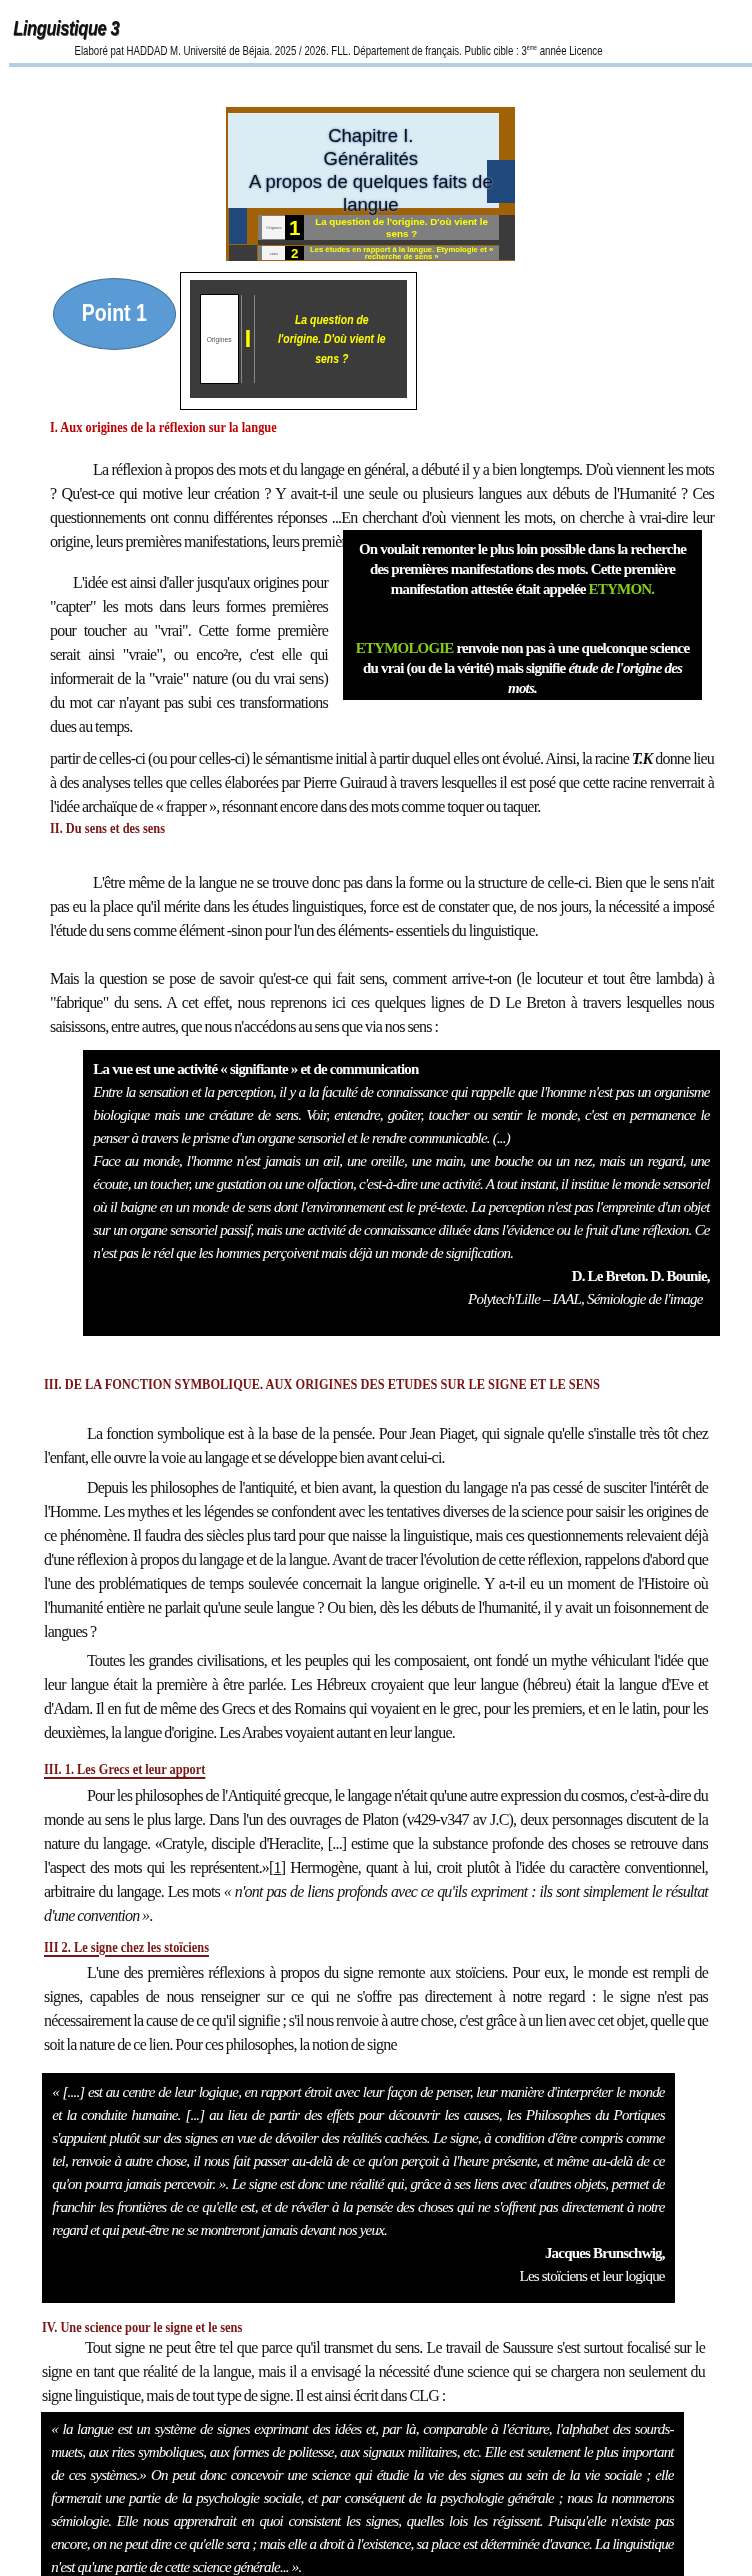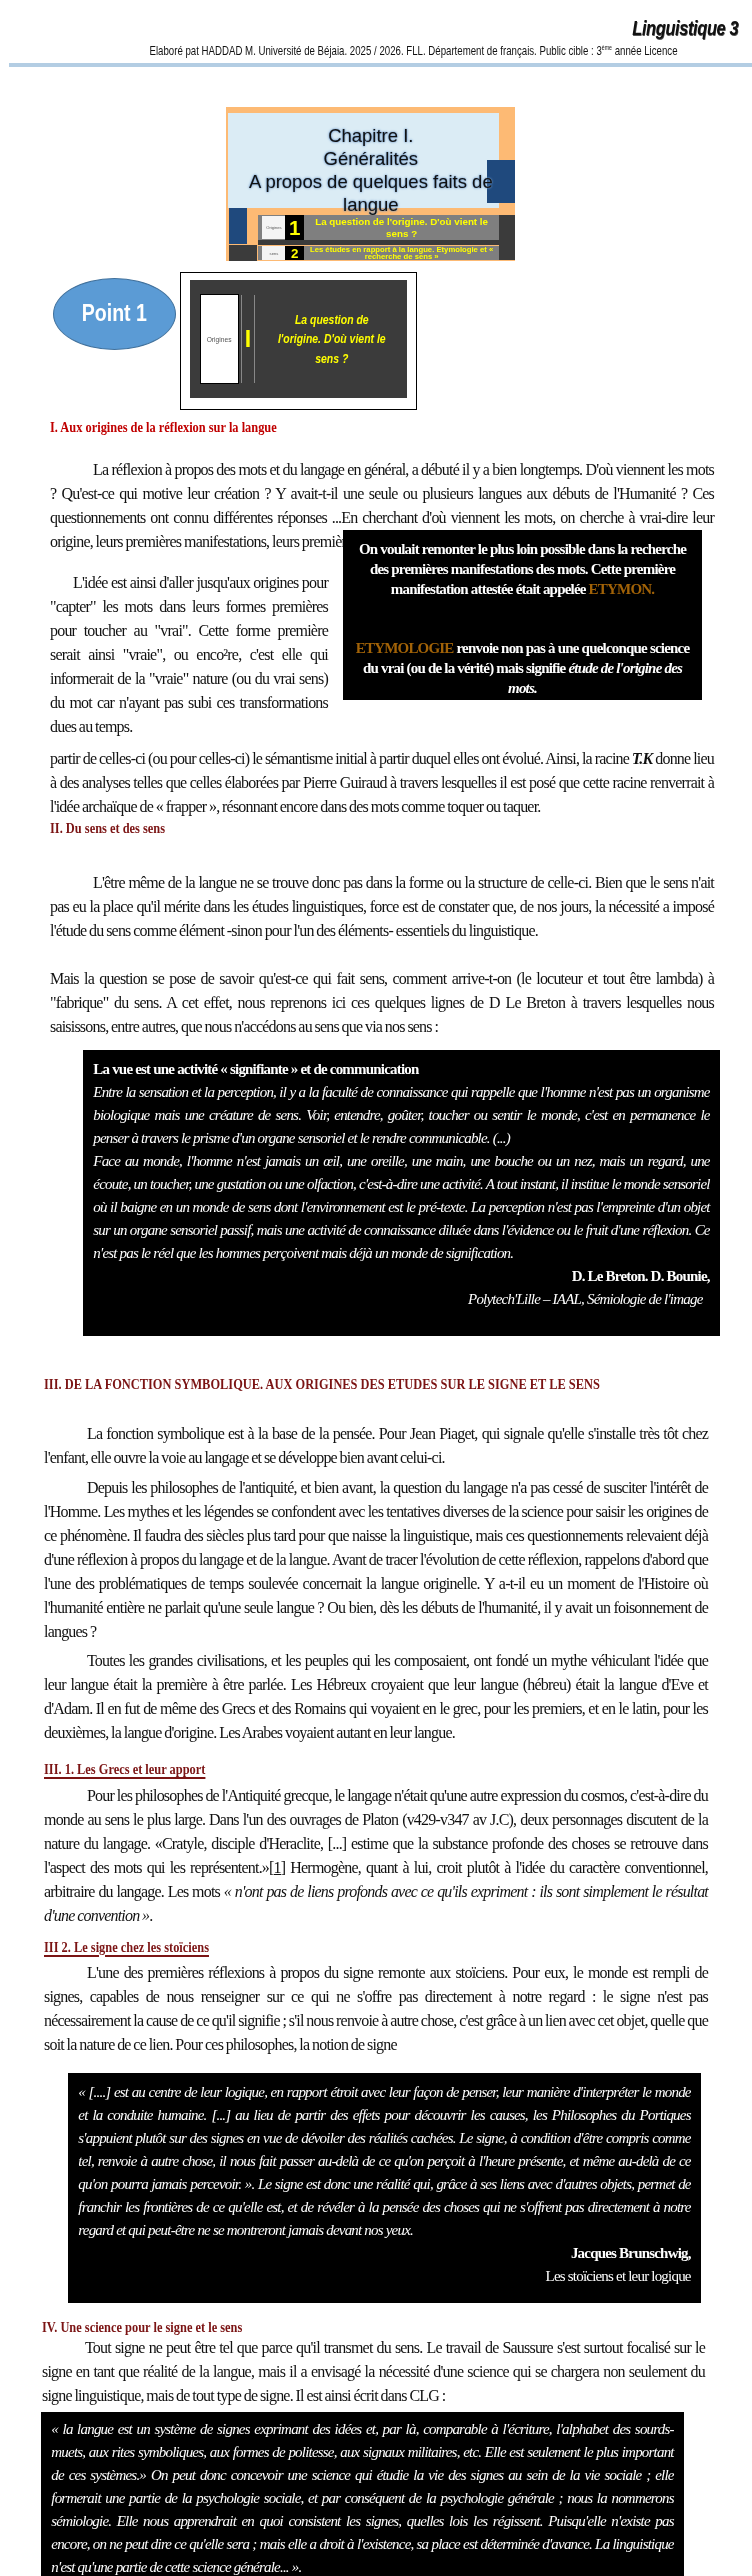--- a/index.html
+++ b/index.html
@@ -1,27 +1,27 @@
 <!DOCTYPE html>
 <html style="font-size:8.2px"><head>
 <meta charset="utf-8">
 <style>
   html, body { margin: 0; padding: 0; background: #ffffff; }
   body { width: 752px; font-family: "Liberation Serif", "DejaVu Serif", serif; color: #111; }
   .page { position: relative; width: 752px; }
 
   
-  .doc-header { text-align: right; padding-top: 15.5px; }
+  .doc-header { text-align: left; padding-top: 15.5px; }
   .doc-title { font-family: "Liberation Sans", sans-serif; font-weight: 900; font-style: italic; font-size: 20.6px; letter-spacing: -0.5px; color: #111; text-shadow: 0.5px 0.5px 0 #555; transform: scaleX(0.8); display: inline-block; }
   .doc-subtitle { font-family: "Liberation Sans", sans-serif; font-size: 12.4px; margin-top: 4.1px; transform: scaleX(0.78); display: inline-block; white-space: nowrap; }
   .doc-subtitle sup { font-size: 6.7px; }
   .header-rule { height: 4.1px; background: #b3cde3; margin: 5.2px 0 0 9.3px; width: 743px; }
 
   
-  .cover { position: relative; width: 289px; height: 154px; margin: 40px auto 0 auto; left: -5.2px; background: #fdba74; }
+  .cover { position: relative; width: 289px; height: 154px; margin: 40px auto 0 auto; left: -5.2px; background: #a16207; }
   .cover-top { position: absolute; left: 2.1px; top: 6.2px; width: 271px; height: 95px; background: #dbecf5; }
   .cover-blue-r { position: absolute; right: 0; top: 53px; width: 28px; height: 43px; background: #1f497d; }
   .cover-dark-r { position: absolute; right: 0; top: 108px; width: 16.5px; height: 45px; background: #3b3b3b; }
   .cover-dark-l { position: absolute; left: 3.1px; top: 138px; width: 28px; height: 16px; background: #3b3b3b; }
   .cover-blue-l3 { position: absolute; left: 3.1px; top: 88px; width: 17.5px; height: 49px; background: #1f497d; }
   .cover-title { position: absolute; left: 20.6px; right: 20.6px; top: 16.5px; text-align: center; font-family: "Liberation Sans", sans-serif; font-size: 18.5px; line-height: 23px; color: #111; text-shadow: 0 0 1.5px #6b96c8, 0 0 2.6px #6b96c8; }
   .cover-row { position: absolute; left: 32px; width: 241px; height: 25px; background: #7f7f7f; border-bottom: 5.2px solid #3b3b3b; display: flex; align-items: center; }
   .cover-row.r1 { top: 108px; }
   .cover-row.r2 { top: 139px; height: 14.4px; border-bottom: none; align-items: flex-start; }
   .cover-thumb { width: 23px; height: 23px; background: #f4f4f4; margin-left: 4.1px; display: flex; align-items: center; justify-content: center; font-size: 4.1px; color: #555; font-family: "Liberation Sans", sans-serif; }
@@ -42,21 +42,21 @@
   .content { padding: 0 38px 0 50px; }
   .h-red { color: #c00000; font-weight: bold; font-size: 15.5px; transform: scaleX(0.8); transform-origin: left; white-space: nowrap; margin: 0; }
   .h-dark { color: #7b1414; }
   .h-under { text-decoration: underline; text-decoration-thickness: 2.1px; text-underline-offset: 3.1px; }
   .p { font-size: 16px; line-height: 24px; text-align: justify; margin: 0; letter-spacing: -0.8px; word-spacing: -0.5px; }
   .indent { text-indent: 43px; }
 
   .quote { background: #000; color: #fff; font-size: 15px; line-height: 23px; letter-spacing: -0.8px; }
   .quote i { font-style: italic; }
   .q-right { text-align: right; }
-  .yellow { color: #a16207; }
+  .yellow { color: #84cc16; }
 
   
   .two-col { position: relative; height: 181px; }
   .col-left { position: absolute; left: 50px; top: 0; width: 278px; }
   .etymon-box { position: absolute; left: 343px; top: -24px; width: 359px; height: 170px; background: #000; color: #fff; font-weight: bold; font-size: 15px; line-height: 20px; text-align: center; padding: 9.3px 10.3px; box-sizing: border-box; letter-spacing: -0.8px; }
 </style>
 </head>
 <body>
 
 <div class="page">
@@ -156,21 +156,21 @@
     <h3 class="h-red h-dark h-under">III. 1. Les Grecs et leur apport</h3>
     <div style="height:5.2px"></div>
     <p class="p indent"><span>Pour les philosophes de l'Antiquité grecque, le langage n'était qu'une autre expression du cosmos, c'est-à-dire du monde au sens le plus large. Dans l'un des ouvrages de Platon (v429-v347 av J.C), deux personnages discutent de la nature du langage. «Cratyle, disciple d'Heraclite, [...] estime que la substance profonde des choses se retrouve dans l'aspect des mots qui les représentent.»</span><u>[1]</u><span> Hermogène, quant à lui, croit plutôt à l'idée du caractère conventionnel, arbitraire du langage. Les mots </span><i>« n'ont pas de liens profonds avec ce qu'ils expriment : ils sont simplement le résultat d'une convention »</i><span>.</span></p>
     <div style="height:10.3px"></div>
     <h3 class="h-red h-dark h-under">III   2. Le signe chez les stoïciens</h3>
     <div style="height:5.2px"></div>
     <p class="p indent">L'une des premières réflexions à propos du signe remonte aux stoïciens. Pour eux, le monde est rempli de signes, capables de nous renseigner sur ce qui ne s'offre pas directement à notre regard : le signe n'est pas nécessairement la cause de ce qu'il signifie ; s'il nous renvoie à autre chose, c'est grâce à un lien avec cet objet, quelle que soit la nature de ce lien. Pour ces philosophes, la notion de signe</p>
   </div>
 
   <div style="height:15.5px"></div>
-  <div class="quote" style="margin-left:68px; width:633px; padding:8.2px 10.3px 15.5px 10.3px; box-sizing:border-box; text-align:justify;">
+  <div class="quote" style="margin-left:42px; width:633px; padding:8.2px 10.3px 15.5px 10.3px; box-sizing:border-box; text-align:justify;">
     <div><i>« [....] est au centre de leur logique, en rapport étroit avec leur façon de penser, leur manière d'interpréter le monde et la conduite humaine. [...] au lieu de partir des effets pour découvrir les causes, les Philosophes du Portiques s'appuient plutôt sur des signes en vue de dévoiler des réalités cachées. Le signe, à condition d'être compris comme tel, renvoie à autre chose, il nous fait passer au-delà de ce qu'on perçoit à l'heure présente, et même au-delà de ce qu'on pourra jamais percevoir. ». Le signe est donc une réalité qui, grâce à ses liens avec d'autres objets, permet de franchir les frontières de ce qu'elle est, et de révéler à la pensée des choses qui ne s'offrent pas directement à notre regard et qui peut-être ne se montreront jamais devant nos yeux.</i></div>
     <div class="q-right" style="font-weight:bold">Jacques Brunschwig,</div>
     <div class="q-right">Les stoïciens et leur logique</div>
   </div>
 
   <div style="height:14.4px"></div>
   <div class="content" style="padding-left:42px; padding-right:47px;">
     <h2 class="h-red h-dark">IV. Une science pour le signe et le sens</h2>
     <p class="p indent">Tout signe ne peut être tel que parce qu'il transmet du sens. Le travail de Saussure s'est surtout focalisé sur le signe en tant que réalité de la langue, mais il a envisagé la nécessité d'une science qui se chargera non seulement du signe linguistique, mais de tout type de signe. Il est ainsi écrit dans CLG :</p>
   </div>

